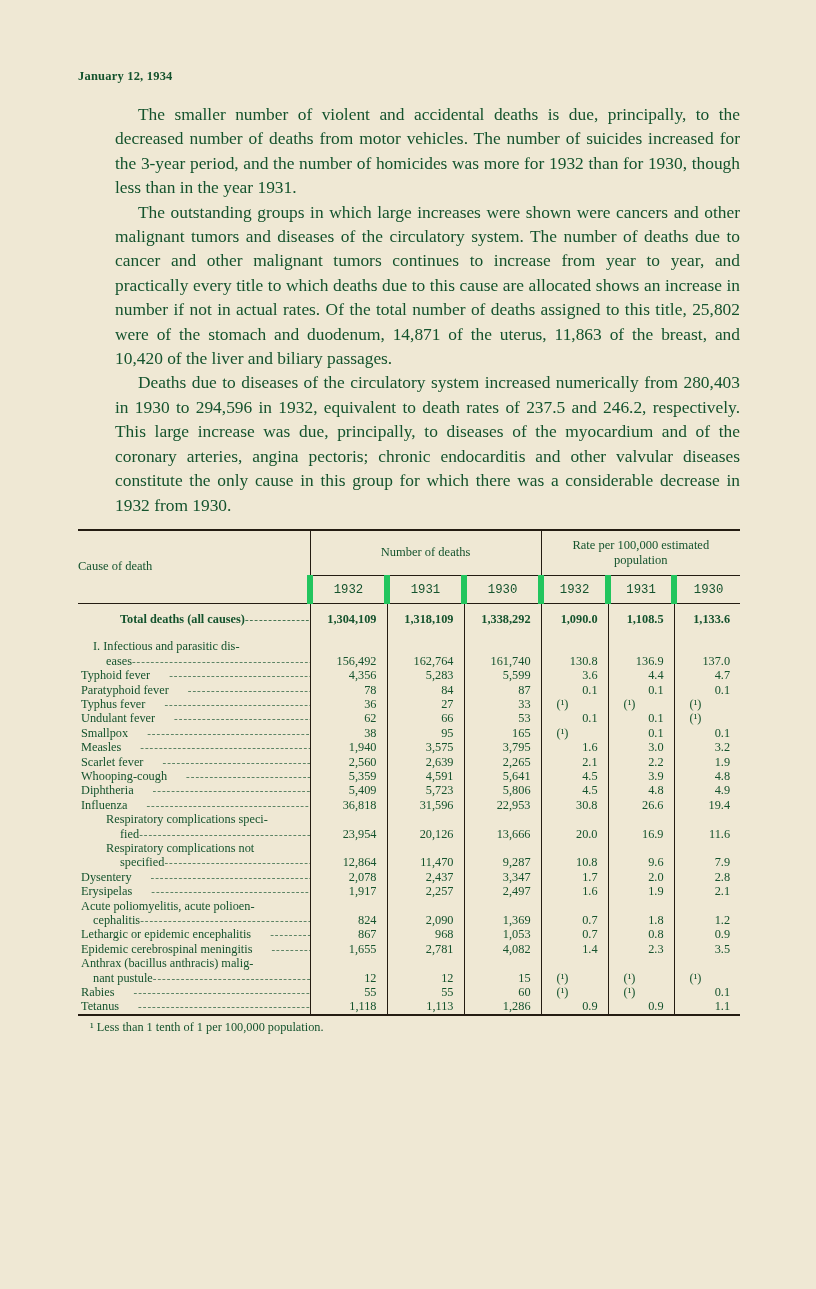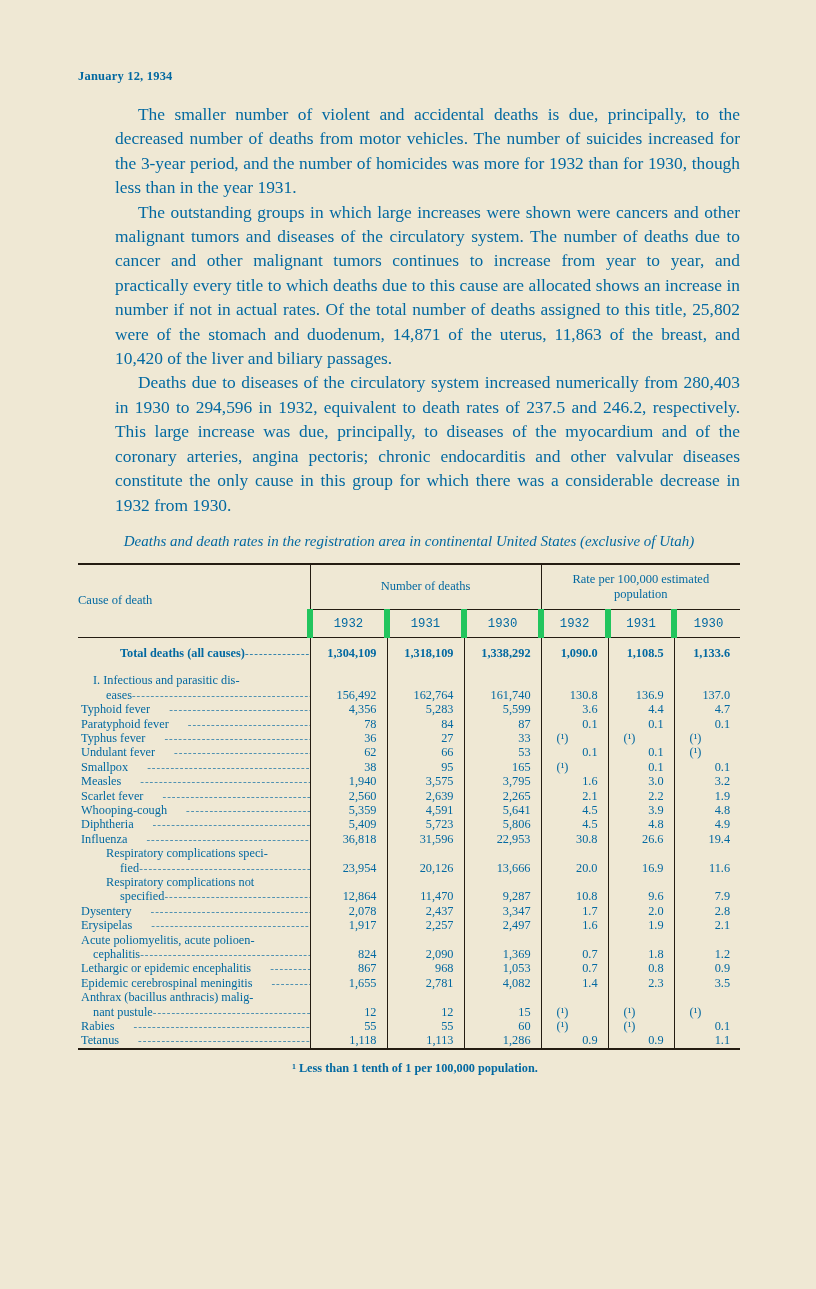--- a/index.html
+++ b/index.html
@@ -1,21 +1,21 @@
 <!DOCTYPE html>
 <html><head>
 <meta charset="utf-8">
 <title>Public Health Reports — page 56</title>
 <style>
   * { margin:0; padding:0; box-sizing:border-box; }
   html, body { background:#d8d0ba; }
   .page {
     width:816px; height:1289px;
     background:#efe8d4;
-    color:#0369a1;
+    color:#14532d;
     font-family:"Liberation Serif","DejaVu Serif",serif;
     position:relative; overflow:hidden;
     margin:0 auto;
   }
   .content { padding:52px 76px 0 78px; }
 
   
   .page-header { position:relative; height:34px; }
   .header-date {
     position:absolute; left:0; bottom:2px;
@@ -88,41 +88,40 @@
     content:"-------------------------------------------------------------------------";
     letter-spacing:1px; font-size:11px;
   }
   .ind0 { padding-left:3px;gap:19px; }
   .ind1 { padding-left:15px;text-align:center; }
   .ind2 { padding-left:28px; }
   .ind3 { padding-left:42px; }
 
   
   .footnote {
-    margin-top:11px; padding-left:12px;
-    font-size:12.3px; font-weight:bold;text-align:center;
+    margin-top:4px; padding-left:12px;
+    font-size:12.3px; font-weight:normal;
   }
 </style>
 </head>
 <body>
 
 <div class="page">
   <div class="content">
 
     <div class="page-header">
       <span class="header-date">January 12, 1934</span>
     </div>
 
     <div class="body-text">
       <p class="indent">The smaller number of violent and accidental deaths is due, principally, to the decreased number of deaths from motor vehicles.  The number of suicides increased for the 3-year period, and the number of homicides was more for 1932 than for 1930, though less than in the year 1931.</p>
       <p class="indent">The outstanding groups in which large increases were shown were cancers and other malignant tumors and diseases of the circulatory system.  The number of deaths due to cancer and other malignant tumors continues to increase from year to year, and practically every title to which deaths due to this cause are allocated shows an increase in number if not in actual rates.  Of the total number of deaths assigned to this title, 25,802 were of the stomach and duodenum, 14,871 of the uterus, 11,863 of the breast, and 10,420 of the liver and biliary passages.</p>
       <p class="indent">Deaths due to diseases of the circulatory system increased numerically from 280,403 in 1930 to 294,596 in 1932, equivalent to death rates of 237.5 and 246.2, respectively.  This large increase was due, principally, to diseases of the myocardium and of the coronary arteries, angina pectoris; chronic endocarditis and other valvular diseases constitute the only cause in this group for which there was a considerable decrease in 1932 from 1930.</p>
     </div>
 
-    <div class="table-title">Deaths and death rates in the registration area in continental United States (exclusive of Utah)</div>
 
     <table class="data">
       <colgroup>
         <col style="width:232px">
         <col style="width:77px">
           <col style="width:77px">
           <col style="width:77px">
         <col style="width:67px">
           <col style="width:66px">
           <col style="width:66px">

